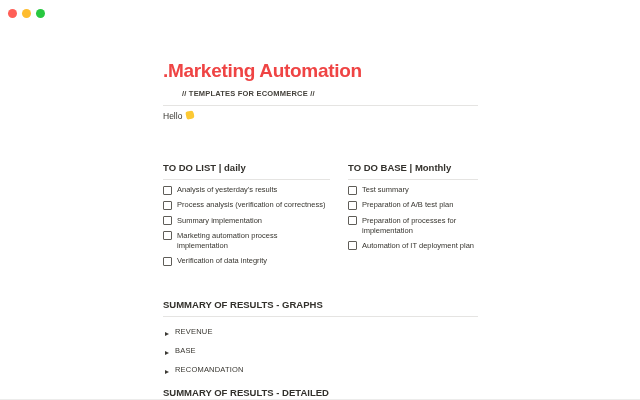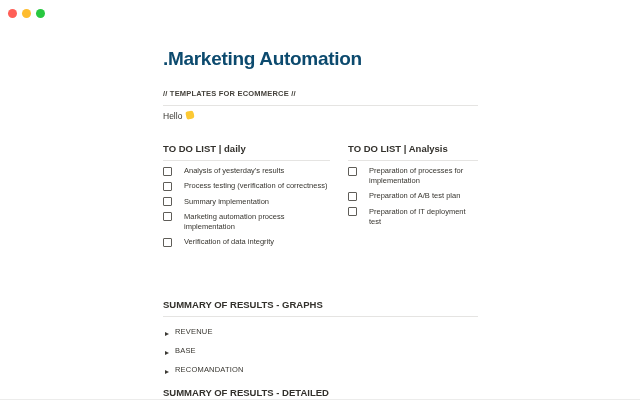--- a/index.html
+++ b/index.html
@@ -10,33 +10,33 @@
   }
   
   .traffic{position:absolute;top:9px;left:8px;display:flex;gap:5px;}
   .dot{width:9px;height:9px;border-radius:50%;}
   .dot.red{background:#ff5f57;}
   .dot.yellow{background:#febc2e;}
   .dot.green{background:#28c840;}
 
   
   .abs{position:absolute;left:163px;width:315px;}
-  .page-title{top:48px;font-size:19px;font-weight:700;letter-spacing:-0.3px;color:#0c4a6e;}
-  .page-subtitle{top:89px;font-size:7.5px;font-weight:600;letter-spacing:0.2px;color:#45423c;}
+  .page-title{top:60px;font-size:19px;font-weight:700;letter-spacing:-0.3px;color:#ef4444;}
+  .page-subtitle{top:89px;font-size:7.5px;font-weight:600;letter-spacing:0.2px;color:#45423c;margin-left:19px;}
   .rule{height:1px;background:#e5e4e2;}
   .rule-top{top:105px;}
   .greeting{top:111px;font-size:8.5px;display:flex;align-items:flex-start;gap:4px;}
   .wave{display:inline-block;width:8px;height:8px;background:#fcc934;border-radius:2px 3px 3px 2px;transform:rotate(-12deg);}
 
   
-  .col{position:absolute;top:139px;}
+  .col{position:absolute;top:158px;}
   .col-daily{left:163px;width:167px;}
   .col-monthly{left:348px;width:130px;}
   .h3{font-size:9.5px;font-weight:700;color:#33312c;margin:0;padding:4px 0 6px 0;}
-  .todo-row{display:flex;align-items:flex-start;gap:12px;margin-top:5.1px;font-size:7.5px;line-height:1.35;}
+  .todo-row{display:flex;align-items:flex-start;gap:5px;margin-top:5.1px;font-size:7.5px;line-height:1.35;}
   .checkbox{flex:none;width:7px;height:7px;border:1px solid #5f5d58;border-radius:1px;background:#fff;margin-top:0.5px;cursor:pointer;}
   .todo-label{color:#37352f;}
 
   
   .summary-graphs{top:295px;}
   .summary-detailed{top:383px;}
   .toggle-row{display:flex;align-items:flex-end;gap:6px;margin-top:11px;font-size:7.5px;letter-spacing:0.2px;height:8px;cursor:pointer;}
   .tri{flex:none;width:0;height:0;border-left:4px solid #3c3a35;border-top:2.6px solid transparent;border-bottom:2.6px solid transparent;margin-left:2px;}
 </style>
 </head>
@@ -59,50 +59,54 @@
 
 <div class="col col-daily">
   <div class="h3">TO DO LIST | daily</div>
   <div class="rule"></div>
   <div class="todo-row">
     <span class="checkbox"></span>
     <span class="todo-label">Analysis of yesterday's results</span>
   </div>
   <div class="todo-row">
     <span class="checkbox"></span>
-    <span class="todo-label">Process testing (verification of correctness)</span>
+    <span class="todo-label">Process analysis (verification of correctness)</span>
   </div>
   <div class="todo-row">
     <span class="checkbox"></span>
     <span class="todo-label">Summary implementation</span>
   </div>
   <div class="todo-row">
     <span class="checkbox"></span>
     <span class="todo-label">Marketing automation process implementation</span>
   </div>
   <div class="todo-row">
     <span class="checkbox"></span>
     <span class="todo-label">Verification of data integrity</span>
   </div>
 </div>
 
 <div class="col col-monthly">
-  <div class="h3">TO DO LIST | Analysis</div>
+  <div class="h3">TO DO BASE | Monthly</div>
   <div class="rule"></div>
   <div class="todo-row">
     <span class="checkbox"></span>
-    <span class="todo-label">Preparation of processes for implementation</span>
+    <span class="todo-label">Test summary</span>
   </div>
   <div class="todo-row">
     <span class="checkbox"></span>
     <span class="todo-label">Preparation of A/B test plan</span>
   </div>
   <div class="todo-row">
     <span class="checkbox"></span>
-    <span class="todo-label">Preparation of IT deployment test</span>
+    <span class="todo-label">Preparation of processes for implementation</span>
+  </div>
+  <div class="todo-row">
+    <span class="checkbox"></span>
+    <span class="todo-label">Automation of IT deployment plan</span>
   </div>
 </div>
 
 <div class="abs summary-graphs">
   <div class="h3">SUMMARY OF RESULTS - GRAPHS</div>
   <div class="rule"></div>
   <div class="toggle-row">
     <span class="tri"></span>
     <span>REVENUE</span>
   </div>

